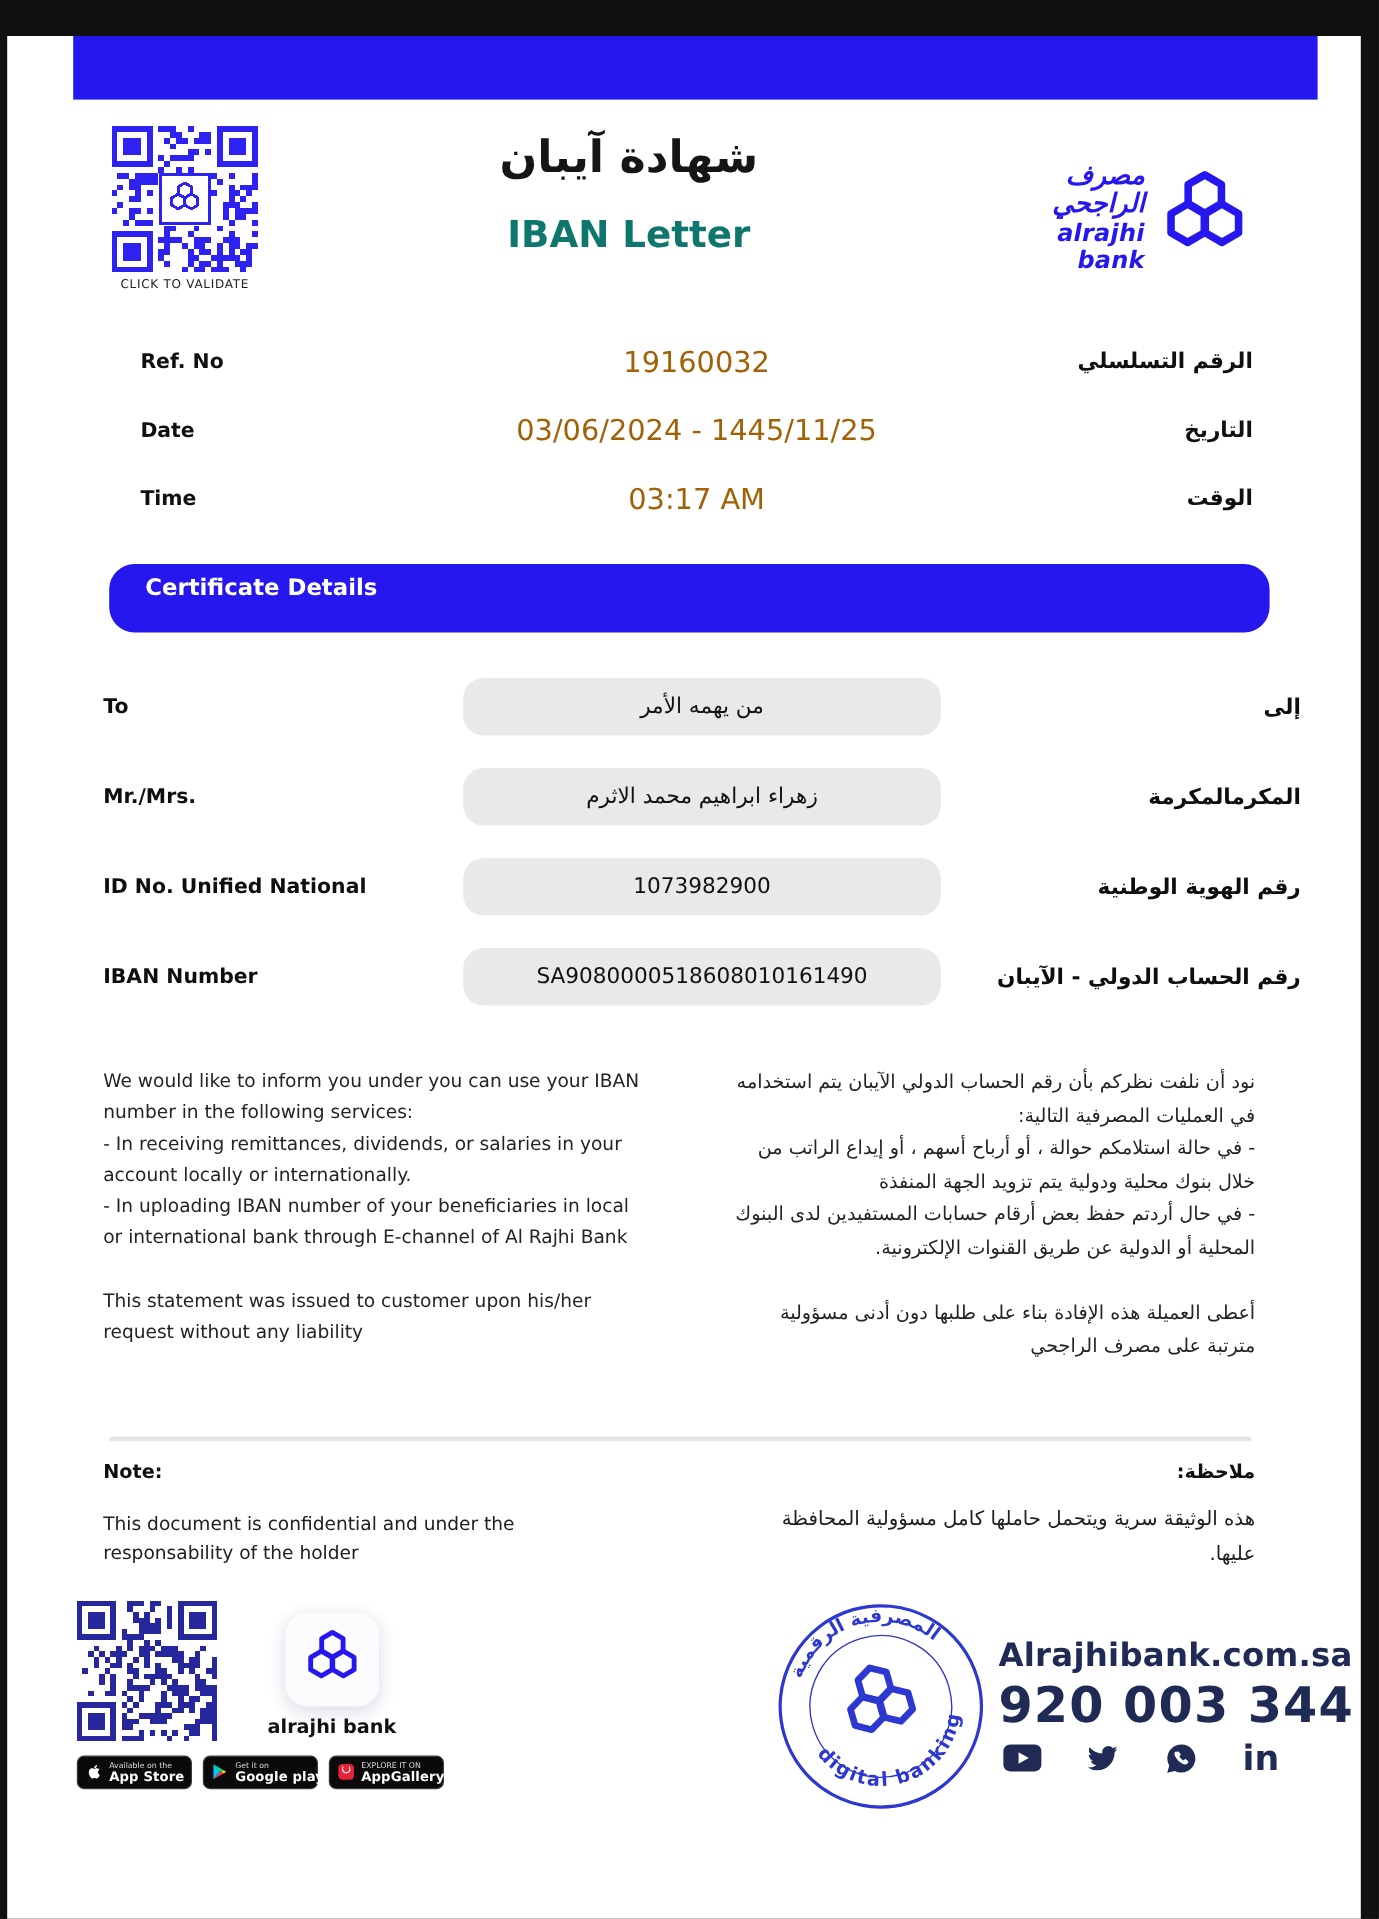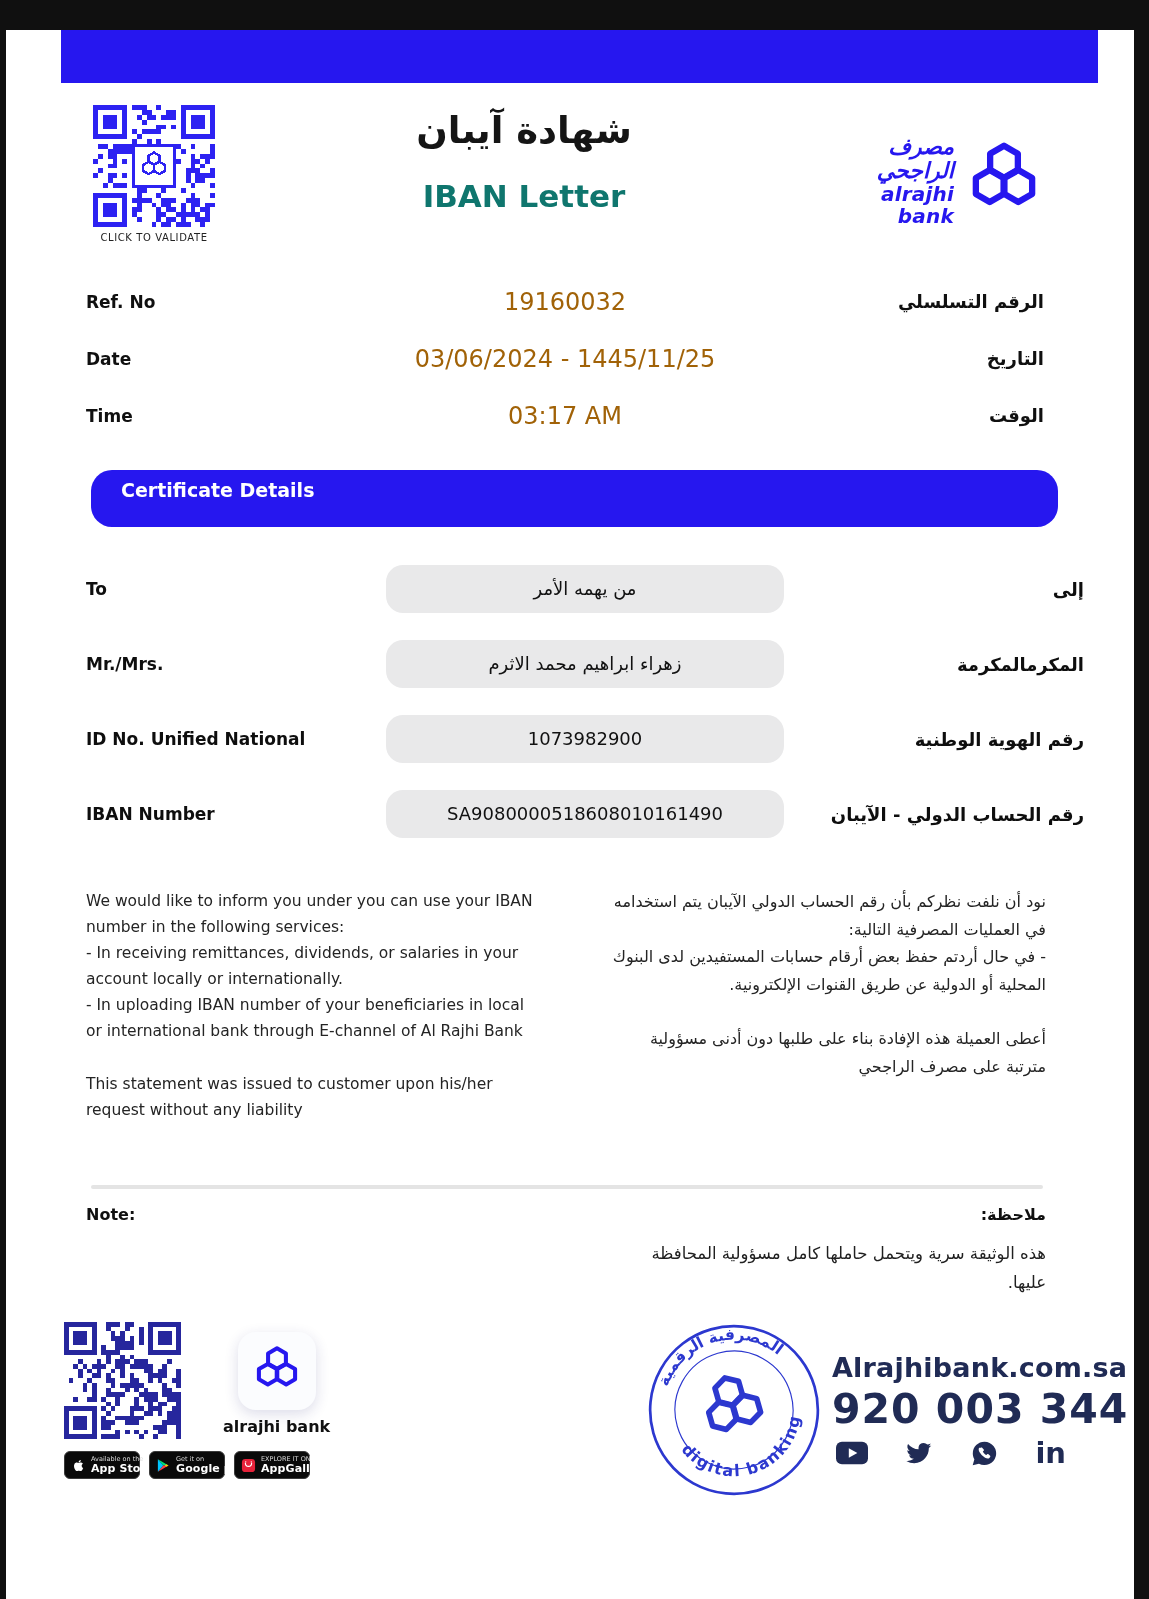--- a/index.html
+++ b/index.html
@@ -23,21 +23,21 @@
   .logo-ar { font-size:22px; font-weight:700; }
   .logo-en { font-size:20px; font-weight:700; letter-spacing:.2px; }
   .logo-mark { width:84px; height:84px; color:var(--brand); flex:0 0 auto; }
 
   
   .meta-rows { margin:30px 90px 0 80px; }
   .row3 { display:grid; grid-template-columns:300px 1fr 300px; align-items:center; }
   .row3 .cl { text-align:left; }
   .row3 .cc { text-align:center; }
   .row3 .cr { text-align:right; }
-  .meta-rows .row3 { height:57px; }
+  .meta-rows .row3 { height:57px;margin-left:31px; }
   .meta-label { font-size:17px; font-weight:600; color:#101010; }
   .meta-value { font-size:24px; color:#a16207; }
   .meta-ar { font-size:18px; font-weight:700; color:#101010; }
 
   
   .section-bar { margin:26px 0 0 85px; width:967px; height:57px; border-radius:21px; background:var(--brand);
                  color:#fff; font-size:19px; font-weight:700; line-height:41px; padding-left:30px; }
   .cert-rows { margin:38px 90px 0 80px; }
   .cert-rows .row3 { margin-bottom:27px; height:48px; }
   .pill { display:inline-block; min-width:398px; height:48px; line-height:48px; background:var(--pill);
@@ -63,21 +63,21 @@
   
   .footer { display:flex; margin:24px 64px 0 58px; }
   .f-left-top { display:flex; gap:42px; }
   .qr2 { width:117px; height:117px; display:block; }
   .app-col { text-align:center; padding-top:10px; }
   .app-icon { width:78px; height:78px; border-radius:18px; background:#fbfcfe; box-shadow:0 4px 14px rgba(40,40,120,.16);
               display:flex; align-items:center; justify-content:center; margin:0 auto; color:var(--brand); }
   .app-icon svg { width:54px; height:54px; }
   .app-label { margin-top:7px; font-size:16px; font-weight:700; color:#111; }
   .badges { display:flex; gap:9px; margin-top:12px; }
-  .badge { width:76px; height:28px; background:#0a0a0a; border:1px solid #3a3a3a; border-radius:6px;
+  .badge { width:96px; height:28px; background:#0a0a0a; border:1px solid #3a3a3a; border-radius:6px;
            display:flex; align-items:center; padding:0 6px; gap:5px; color:#fff; }
   .badge svg { width:15px; height:15px; flex:0 0 auto; }
   .badge .bt { line-height:1.05; white-space:nowrap; }
   .badge .bt .small { display:block; font-size:6.5px; color:#ddd; }
   .badge .bt .big { display:block; font-size:11px; font-weight:700; letter-spacing:.1px; }
 
   .f-right { margin-left:auto; display:flex; align-items:center; gap:10px; }
   .seal { width:176px; height:176px; transform:rotate(-16deg); flex:0 0 auto; }
   .contact { width:238px; color:var(--navy); }
   .website { font-size:27px; font-weight:700; letter-spacing:.2px; }
@@ -333,31 +333,33 @@
   <div class="info-section">
     <div class="info-en">
       <div>We would like to inform you under you can use your IBAN number in the following services:</div>
       <div>- In receiving remittances, dividends, or salaries in your account locally or internationally.</div>
       <div>- In uploading IBAN number of your beneficiaries in local or international bank through E-channel of Al Rajhi Bank</div>
       <div class="para-gap"></div>
       <div>This statement was issued to customer upon his/her request without any liability</div>
     </div>
     <div class="info-ar">
       <div>نود أن نلفت نظركم بأن رقم الحساب الدولي الآيبان يتم استخدامه في العمليات المصرفية التالية:</div>
+      <div>- في حالة استلامكم حوالة ، أو أرباح أسهم ، أو إيداع الراتب من خلال بنوك محلية ودولية يتم تزويد الجهة المنفذة</div>
       <div>- في حال أردتم حفظ بعض أرقام حسابات المستفيدين لدى البنوك المحلية أو الدولية عن طريق القنوات الإلكترونية.</div>
       <div class="para-gap"></div>
       <div>أعطى العميلة هذه الإفادة بناء على طلبها دون أدنى مسؤولية مترتبة على مصرف الراجحي</div>
     </div>
   </div>
 
   <div class="divider"></div>
 
   <div class="note-section">
     <div class="note-en">
       <div class="note-label">Note:</div>
+      <div class="note-text-en">This document is confidential and under the responsability of the holder</div>
     </div>
     <div class="note-ar">
       <div class="note-label">ملاحظة:</div>
       <div class="note-text-ar">هذه الوثيقة سرية ويتحمل حاملها كامل مسؤولية المحافظة عليها.</div>
     </div>
   </div>
 
   <div class="footer">
     <div class="f-left">
       <div class="f-left-top">

